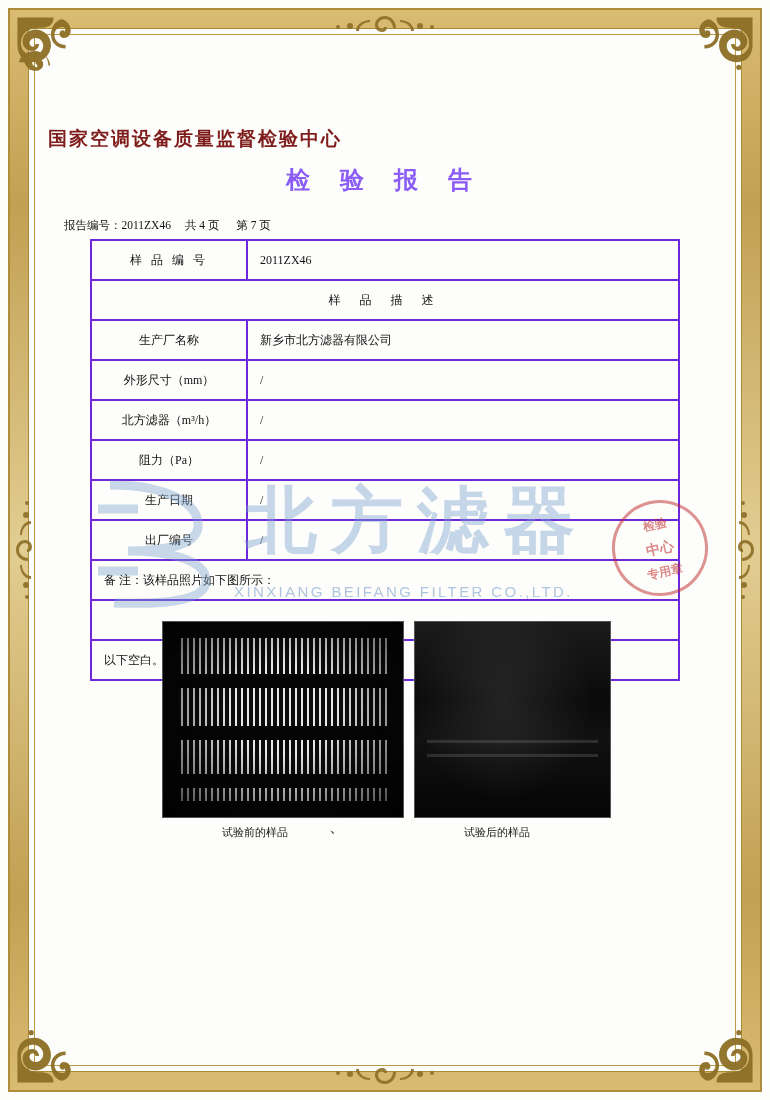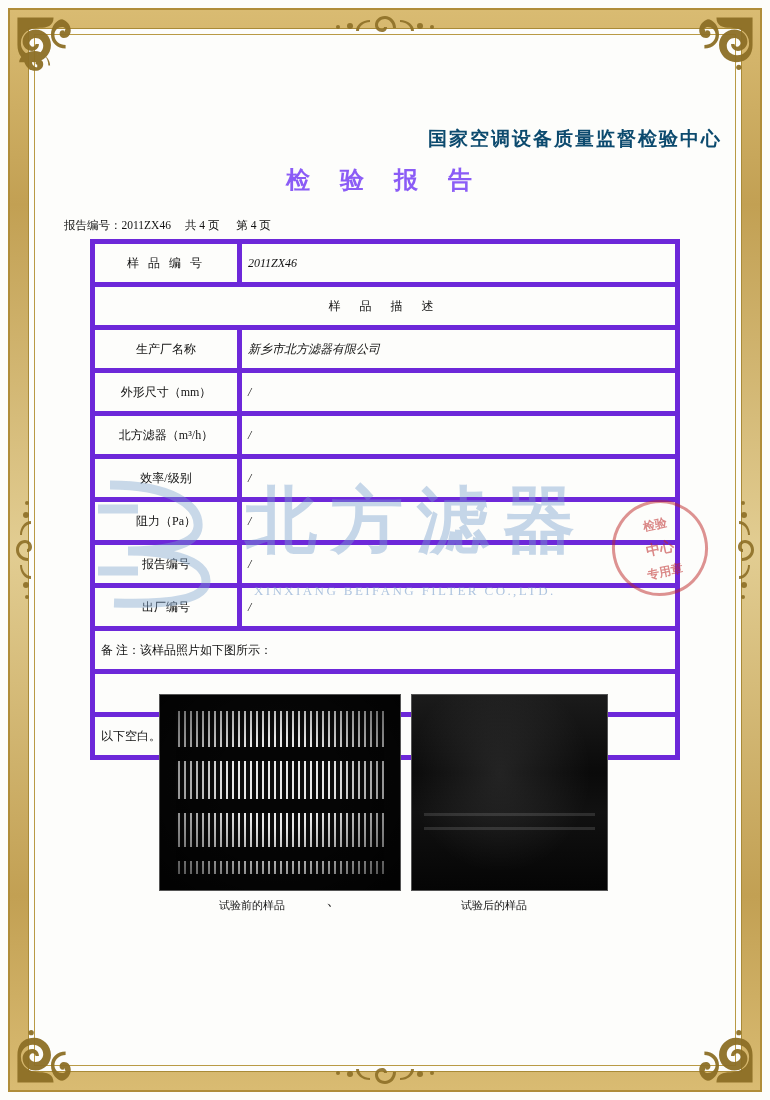--- a/index.html
+++ b/index.html
@@ -50,25 +50,25 @@
   .e-bot{left:50%;bottom:14px;transform:translateX(-50%) scaleY(-1);}
   .e-left{left:14px;top:50%;transform:translateY(-50%);}
   .e-right{right:14px;top:50%;transform:translateY(-50%) scaleX(-1);}
 
   
   .content{
     position:absolute;left:48px;top:48px;right:48px;bottom:48px;
     box-sizing:border-box;
   }
   .title-main{
-    text-align:right;
+    text-align:left;
     font-size:19px;
     font-weight:bold;
     letter-spacing:2px;
-    color:#0c4a6e;
+    color:#7f1d1d;
     margin-top:78px;
   }
   .title-sub{
     text-align:center;
     font-size:24px;
     font-weight:bold;
     letter-spacing:12px;
     color:#8b5cf6;
     margin-top:12px;
   }
@@ -81,38 +81,37 @@
   }
   .meta-right span{margin-left:14px;}
 
   table.report{
     margin:6px auto 0 auto;
     width:590px;
     border-collapse:collapse;
     table-layout:fixed;
   }
   table.report td{
-    border:5px solid #6d28d9;
+    border:2px solid #6d28d9;
     height:34px;
     font-size:12px;
     color:#111;
-    padding:2px 6px;
+    padding:2px 12px;
     vertical-align:middle;
   }
   td.label{
     width:130px;
     text-align:center;
     letter-spacing:3px;
   }
   td.label.tight{letter-spacing:0px;border-radius:9px;}
   td.value{
     padding-left:14px;
     text-align:left;
     font-size:11.5px;
-    font-style:italic;
   }
   td.sec{
     text-align:center;
     letter-spacing:8px;
     font-size:13px;
     height:30px;
   }
   td.note{
     height:26px;font-size:11.5px;text-align:left;padding-left:8px;
     border-bottom:none;
@@ -175,24 +174,24 @@
     position:absolute;left:70px;top:455px;width:640px;height:190px;
     pointer-events:none;
   }
   .wm-text{
     position:absolute;left:175px;top:18px;
     font-size:72px;font-weight:bold;letter-spacing:14px;
     color:rgba(120,160,205,.42);
     font-family:"Liberation Sans", sans-serif;
   }
   .wm-sub{
-    position:absolute;left:184px;top:128px;
-    font-size:13px;letter-spacing:2.4px;
+    position:absolute;left:164px;top:128px;
+    font-size:15px;letter-spacing:2.4px;
     color:rgba(110,150,200,.55);
-    font-family:Liberation Serif, serif;
+    font-family:Liberation Sans, sans-serif;
   }
   .wm-logo{
     position:absolute;left:10px;top:10px;width:160px;height:150px;
     color:rgba(120,160,205,.40);
   }
   .wm-logo svg{width:100%;height:100%;}
 
   
   .seal{
     position:absolute;left:612px;top:500px;width:96px;height:96px;
@@ -317,21 +316,21 @@
 
   <div class="content">
 
     <div class="title-main">国家空调设备质量监督检验中心</div>
     <div class="title-sub">检 验 报 告</div>
 
     <div class="meta-row">
       <div class="meta-left">报告编号：2011ZX46</div>
       <div class="meta-right">
         <span>共 4 页</span>
-        <span>第 4 页</span>
+        <span>第 7 页</span>
       </div>
     </div>
 
     <table class="report">
       <tbody>
         <tr>
           <td class="label">样 品 编 号</td>
           <td class="value">2011ZX46</td>
         </tr>
         <tr>
@@ -344,29 +343,25 @@
         </tr>
         <tr>
           <td class="label tight">外形尺寸（mm）</td>
           <td class="value">/</td>
         </tr>
         <tr>
           <td class="label tight">北方滤器（m³/h）</td>
           <td class="value">/</td>
         </tr>
         <tr>
-          <td class="label tight">效率/级别</td>
-          <td class="value">/</td>
-        </tr>
-        <tr>
           <td class="label tight">阻力（Pa）</td>
           <td class="value">/</td>
         </tr>
         <tr>
-          <td class="label tight">报告编号</td>
+          <td class="label tight">生产日期</td>
           <td class="value">/</td>
         </tr>
         <tr>
           <td class="label tight">出厂编号</td>
           <td class="value">/</td>
         </tr>
 
         <tr>
           <td class="note" colspan="2">备  注：该样品照片如下图所示：</td>
         </tr>

